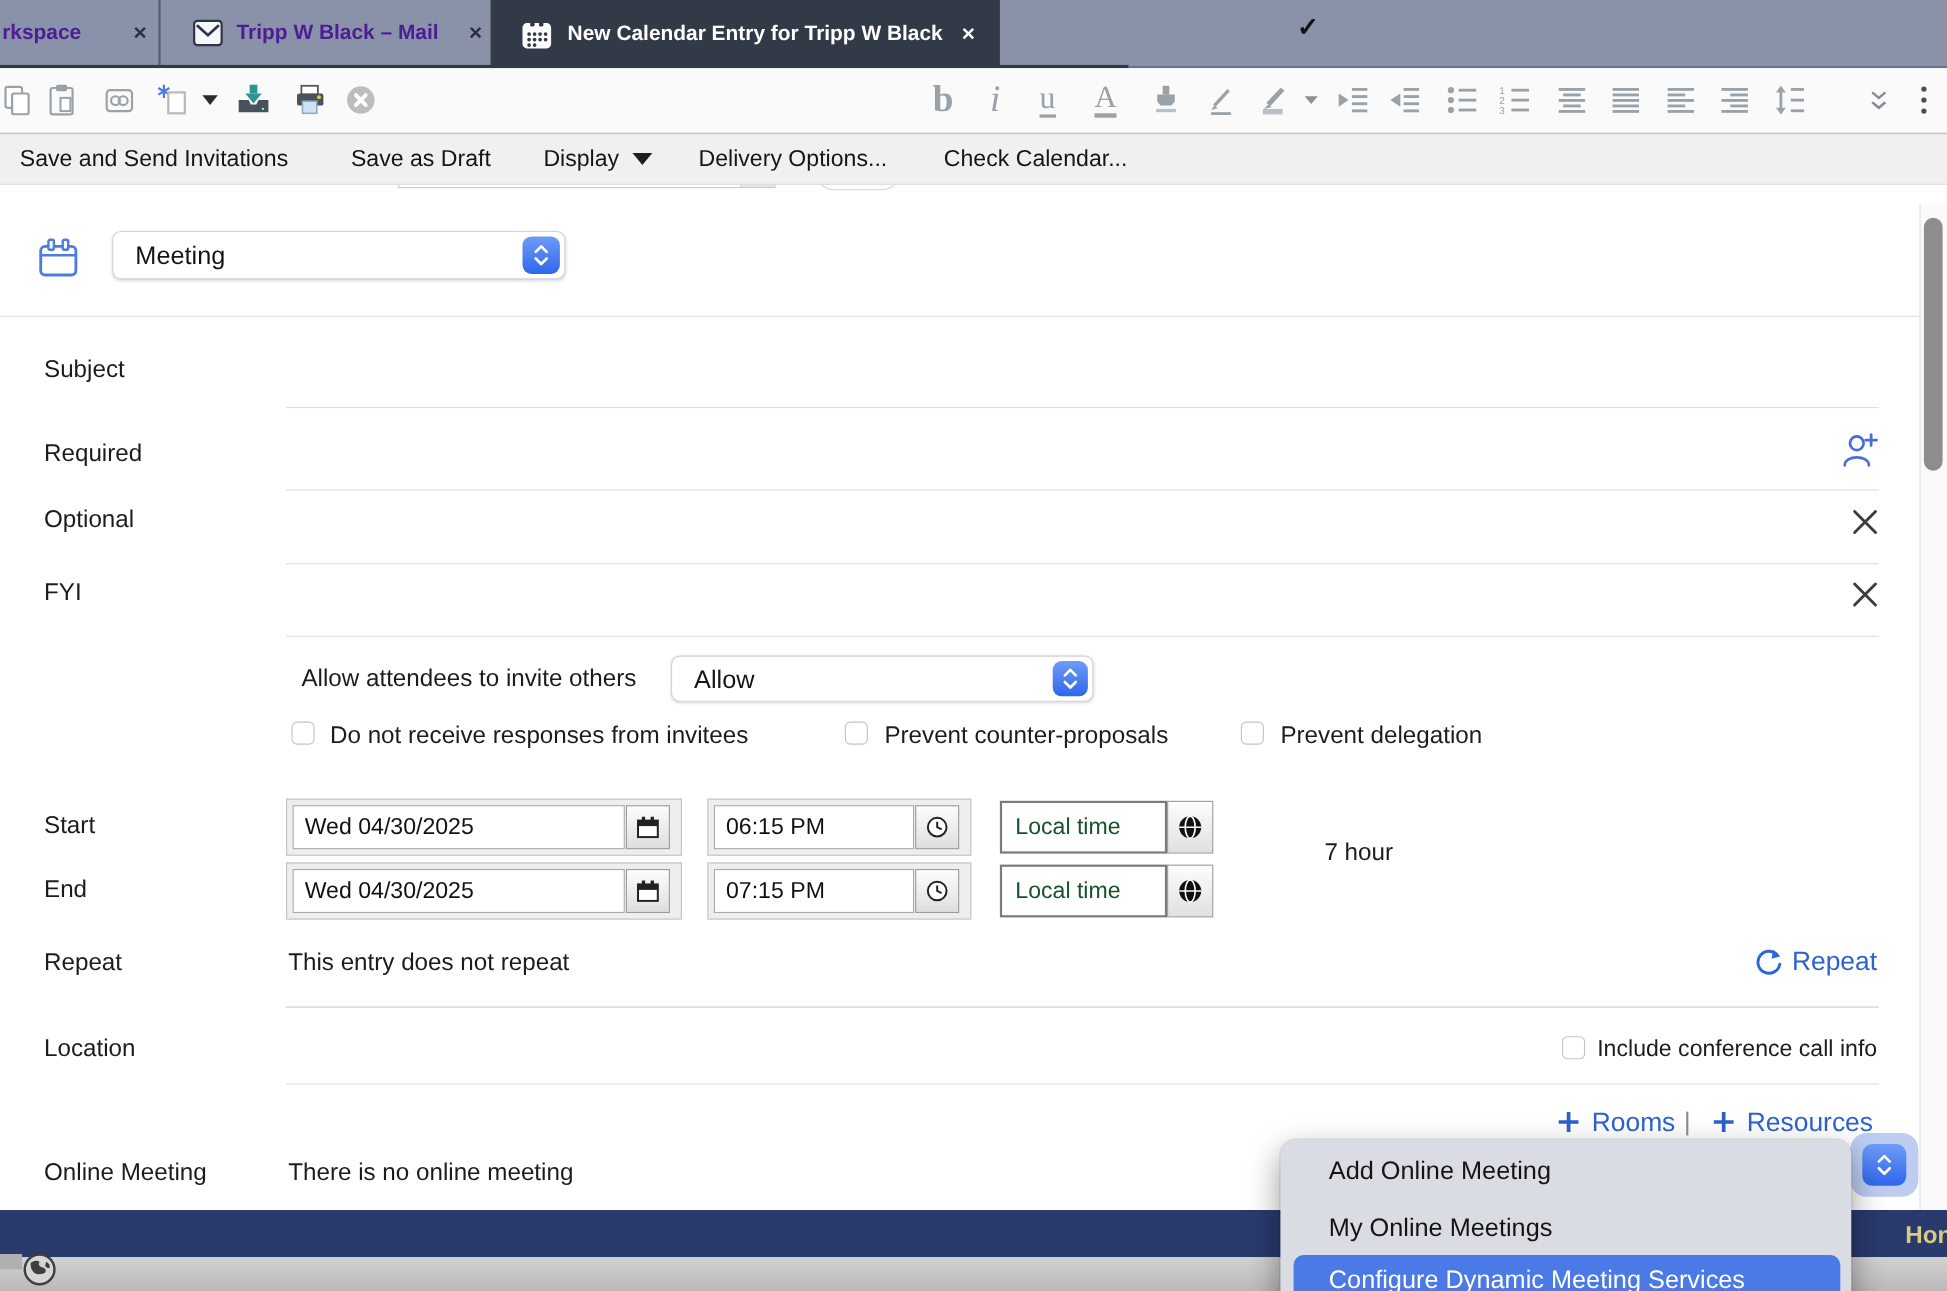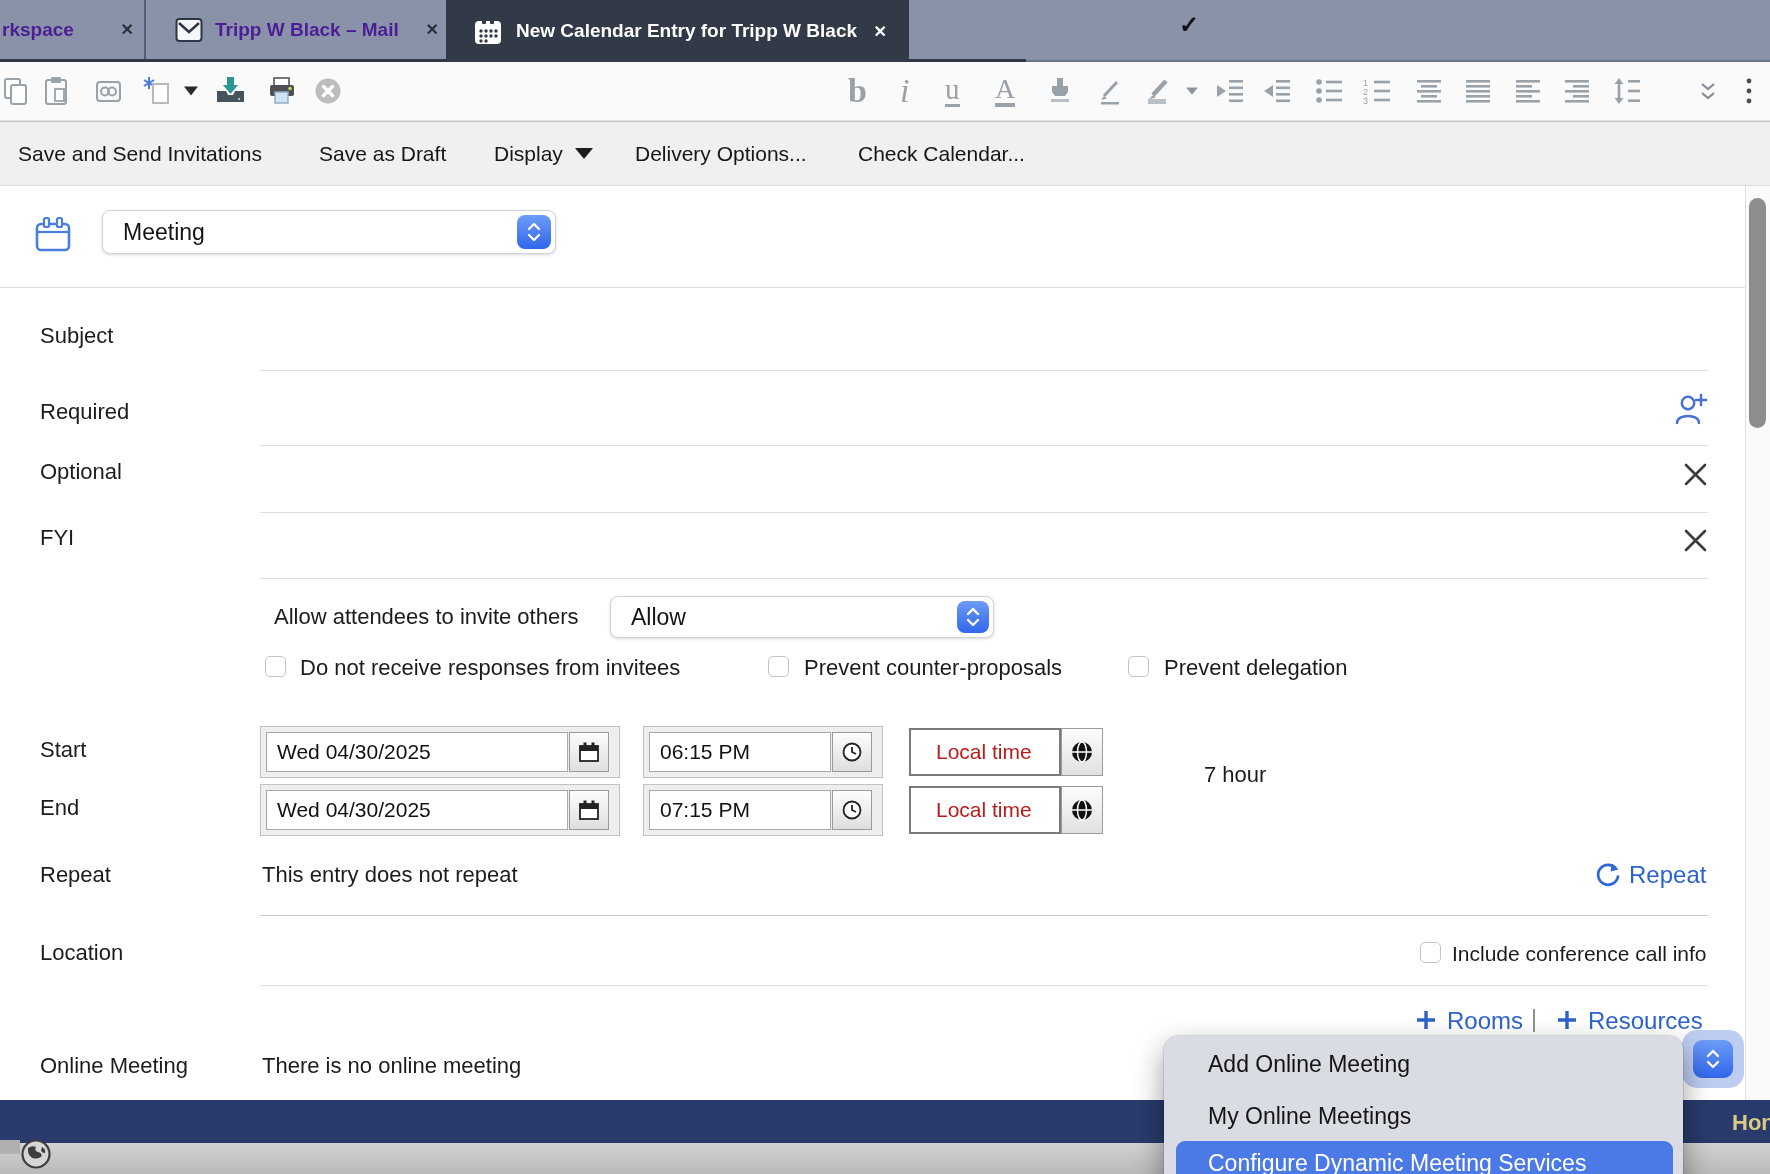--- a/index.html
+++ b/index.html
@@ -23,43 +23,43 @@
   .toolbar { left:0; top:62px; width:1770px; height:59px; background:#fafafa; border-bottom:1px solid #e3e3e3; }
   .tico { position:absolute; top:50%; transform:translateY(-50%); display:flex; align-items:center; justify-content:center; color:#9aa2a9; }
   .fmt { font-family:"Liberation Serif",serif; color:#9aa2a9; line-height:1; }
   .caret-dn { width:0; height:0; border-left:7px solid transparent; border-right:7px solid transparent; border-top:9px solid #2b2b2b; }
   .caret-dn.small { border-left-width:6px; border-right-width:6px; border-top-width:7px; border-top-color:#8b9199; }
   .combo { background:#fff; border:1px solid #c9c9c9; }
   .combo-btn { background:linear-gradient(180deg,#f7f7f7,#e6e6e6); border:1px solid #c9c9c9; display:flex; align-items:center; justify-content:center; }
   .pill { border:1px solid #d2d2d2; border-radius:19px; background:#fff; display:flex; align-items:center; justify-content:center; }
 
   
-  .actionbar { left:0; top:121px; width:1770px; height:65px; background:#f0f0f0;
+  .actionbar { left:0; top:121px; width:1770px; height:47px; background:#f0f0f0;
                border-top:1px solid #c2c2c2; border-bottom:1px solid #dcdcdc; }
   .act { position:absolute; top:50%; transform:translateY(-50%); font-size:21px; color:#161616; white-space:nowrap; display:flex; align-items:center; }
   .act .dcaret { width:0; height:0; border-left:9px solid transparent; border-right:9px solid transparent; border-top:11px solid #1d1d1d; margin-left:12px; }
 
   
   .row-label { font-size:22px; color:#1c1c1c; white-space:nowrap; }
   .hline { background:#dfdfdf; height:1px; }
   .macselect { display:flex; align-items:center; justify-content:space-between; background:#fff;
                border:1px solid #d3d3d3; border-radius:8px; box-shadow:0 1px 3px rgba(0,0,0,.16); padding-left:20px; }
   .macselect .val { font-size:23px; color:#141414; }
   .macbtn { width:34px; height:34px; border-radius:8px; background:linear-gradient(180deg,#6d9cf8,#3066eb);
             display:flex; align-items:center; justify-content:center; margin-right:4px; flex:0 0 auto; }
   .ckb { width:21px; height:21px; background:#fff; border:1.5px solid #c3c3c3; border-radius:5px; }
   .cklabel { font-size:22px; color:#1c1c1c; white-space:nowrap; }
 
   .fgroup { background:#eeeeee; border:1px solid #c2c2c2; display:flex; align-items:center; padding:0 5px; }
   .finput { background:#fff; border:1px solid #a8a8a8; height:40px; font-size:21px; color:#111;
             display:flex; align-items:center; padding-left:10px; }
   .fbtn { height:40px; width:40px; background:linear-gradient(180deg,#fdfdfd,#dedede); border:1px solid #9b9b9b;
           display:flex; align-items:center; justify-content:center; margin-left:1px; }
-  .tzbox { background:#fff; border:2px solid #7b7b7b; display:flex; align-items:center; padding-left:25px;
-           font-size:21px; color:#b91c1c; }
+  .tzbox { background:#fff; border:2px solid #7b7b7b; display:flex; align-items:center; padding-left:12px;
+           font-size:21px; color:#14532d; }
   .tzbtn { background:linear-gradient(180deg,#fdfdfd,#e0e0e0); border:1px solid #9b9b9b;
            display:flex; align-items:center; justify-content:center; }
   .bluelink { color:#2d63cf; white-space:nowrap; }
 
   
   .scrolltrack { left:1745px; top:186px; width:25px; height:914px; background:#fafafa; border-left:1px solid #e0e0e0; }
   .scrollthumb { left:3px; top:12px; width:17px; height:230px; background:#8d8d8d; border-radius:9px; }
   .navybar { left:0; top:1100px; width:1770px; height:43px; background:#293a6c; }
   .goldtext { position:absolute; left:1732px; top:10px; font-size:22px; font-weight:bold; color:#d9ca82; white-space:nowrap; }
   .statusstrip { left:0; top:1143px; width:1770px; height:31px; background:linear-gradient(180deg,#d2d2d2,#b9b9b9); }
@@ -337,21 +337,21 @@
       </span>
   </div>
 
   <span class="abs" style="left:34px;top:216px;">
     <svg width="38" height="37" viewBox="0 0 38 37">
         <rect x="3" y="8" width="32" height="26" rx="4" fill="none" stroke="#4b7ce0" stroke-width="2.6"></rect>
         <line x1="3" y1="16" x2="35" y2="16" stroke="#4b7ce0" stroke-width="2.2"></line>
         <rect x="10" y="2" width="5" height="9" rx="1.5" fill="#fff" stroke="#4b7ce0" stroke-width="2.2"></rect>
         <rect x="23" y="2" width="5" height="9" rx="1.5" fill="#fff" stroke="#4b7ce0" stroke-width="2.2"></rect>
       </svg></span>
-  <div class="abs macselect" style="left:102px;top:210px;width:454px;height:44px;">
+  <div class="abs macselect" style="left:102px;top:210px;width:412px;height:44px;">
     <span class="val">Meeting</span>
     <span class="macbtn">
       <svg width="18" height="26" viewBox="0 0 18 26">
           <polyline points="4,10 9,5 14,10" fill="none" stroke="#fff" stroke-width="2.4" stroke-linecap="round" stroke-linejoin="round"></polyline>
           <polyline points="4,16 9,21 14,16" fill="none" stroke="#fff" stroke-width="2.4" stroke-linecap="round" stroke-linejoin="round"></polyline>
         </svg>
       </span>
   </div>
   <div class="abs hline" style="left:0;top:287px;width:1745px;"></div>
 

